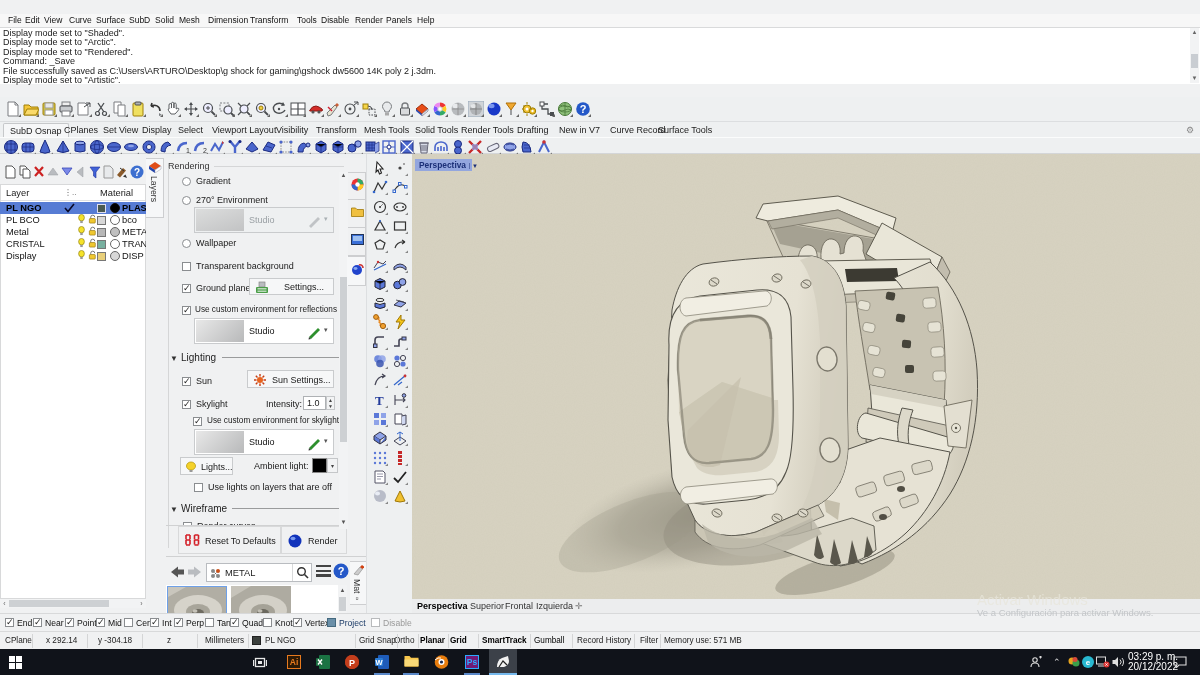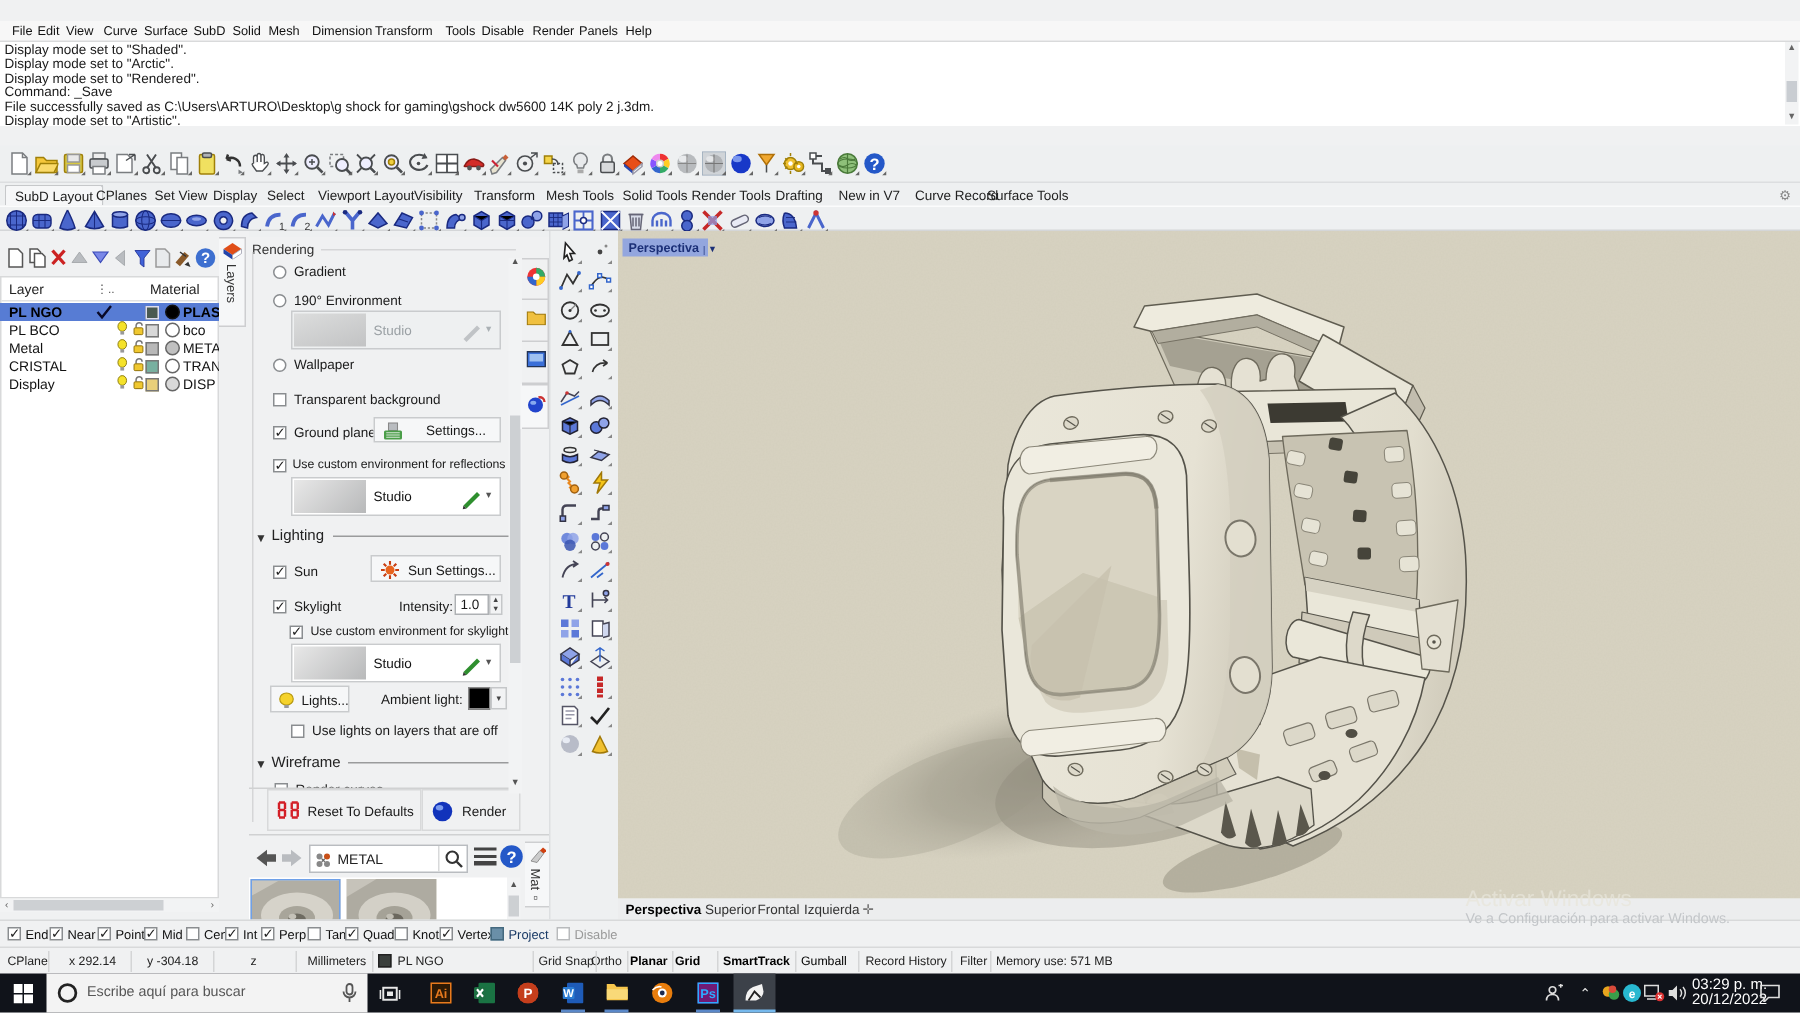--- a/index.html
+++ b/index.html
@@ -281,21 +281,21 @@
         <ellipse cx="8" cy="8" rx="6.5" ry="3" fill="none" stroke="#4a7a3a" stroke-width="0.8"></ellipse>
         <path d="M13 16 L16 16 L16 13 Z" fill="#666"></path>
       </svg>
       <svg class="icon" style="left:574.6px;top:4px" viewBox="0 0 16 16">
         <circle cx="8" cy="8" r="6.8" fill="#2458c8"></circle>
         <text x="8" y="12" font-size="11" font-weight="bold" fill="#fff" text-anchor="middle">?</text>
         <path d="M13 16 L16 16 L16 13 Z" fill="#666"></path>
       </svg>
     </div>
   <div id="tabrow">
-      <div class="activetab" style="left:3px">SubD Layout</div>
+      <div class="activetab" style="left:3px">SubD Osnap</div>
       <span style="left:64px">CPlanes</span>
       <span style="left:103px">Set View</span>
       <span style="left:142px">Display</span>
       <span style="left:178px">Select</span>
       <span style="left:212px">Viewport Layout</span>
       <span style="left:276px">Visibility</span>
       <span style="left:316px">Transform</span>
       <span style="left:364px">Mesh Tools</span>
       <span style="left:415px">Solid Tools</span>
       <span style="left:461px">Render Tools</span>
@@ -578,21 +578,21 @@
     </div>
     <div id="props">
 
       <div class="abs" style="left:2px;top:3px;color:#333">Rendering</div>
       <div class="abs" style="left:48px;top:8px;width:130px;height:1px;background:#d5d6d7"></div>
       <div class="abs" style="left:2px;top:10px;width:1px;height:380px;background:#d5d6d7"></div>
 
       <div class="radio" style="left:16px;top:19px"></div>
         <div class="abs" style="left:30px;top:18px">Gradient</div>
       <div class="radio" style="left:16px;top:38px"></div>
-        <div class="abs" style="left:30px;top:37px">190° Environment</div>
+        <div class="abs" style="left:30px;top:37px">270° Environment</div>
 
       <div class="studio" style="top:49px;background:#eef0f1">
         <div class="thumb" style="background:linear-gradient(160deg,#dcdddd,#c2c3c4)"></div>
         <div class="abs" style="left:54px;top:7px;color:#9aa0a4">Studio</div>
         <svg class="abs" style="left:112px;top:5px" width="16" height="16" viewBox="0 0 16 16">
             <path d="M2 13 L11 4 l2 2 L4 15 Z" fill="#c0c3c6"></path>
           </svg>
         <div class="abs" style="left:129px;top:7px;color:#aab0b4;font-size:7px">▾</div>
       </div>
 
@@ -1211,30 +1211,20 @@
     </div>
   <div id="taskbar">
     <svg class="abs" style="left:9px;top:7px" width="13" height="13" viewBox="0 0 13 13">
         <g fill="#fff">
           <rect x="0" y="0" width="6" height="6"></rect>
           <rect x="7" y="0" width="6" height="6"></rect>
           <rect x="0" y="7" width="6" height="6"></rect>
           <rect x="7" y="7" width="6" height="6"></rect>
         </g>
       </svg>
-    <div class="abs" style="left:31px;top:0px;width:214px;height:26px;background:#f3f3f3">
-      <svg class="abs" style="left:7px;top:6px" width="14" height="14" viewBox="0 0 14 14">
-          <circle cx="7" cy="7" r="5.6" fill="none" stroke="#222" stroke-width="1.8"></circle>
-        </svg>
-      <div class="abs" style="left:27px;top:7px;font-size:9.5px;color:#555">Escribe aquí para buscar</div>
-      <svg class="abs" style="left:196px;top:6px" width="12" height="14" viewBox="0 0 12 14">
-          <rect x="4" y="1" width="4" height="7" rx="2" fill="none" stroke="#555" stroke-width="1.2"></rect>
-          <path d="M2 6 a4 4 0 0 0 8 0 M6 10 v3" fill="none" stroke="#555" stroke-width="1.2"></path>
-        </svg>
-    </div>
     <svg class="abs" style="left:253px;top:7px" width="14" height="13" viewBox="0 0 14 13">
         <g fill="none" stroke="#e8e8e8" stroke-width="1.3">
           <rect x="2.5" y="2.5" width="9" height="8"></rect>
           <path d="M0.5 4 v6 M13.5 4 v6"></path>
         </g>
         <rect x="5" y="5" width="4" height="3" fill="#e8e8e8"></rect>
       </svg>
     <div class="abs" style="left:287px;top:6px;width:14px;height:14px;background:#2e1a05;border:1.5px solid #e87a1e;color:#e87a1e;font-size:8.5px;font-weight:bold;text-align:center;line-height:13px">Ai</div>
     <svg class="abs" style="left:316px;top:6px" width="14" height="14" viewBox="0 0 14 14">
         <rect x="3" y="0" width="11" height="14" rx="1" fill="#1a7343"></rect>

